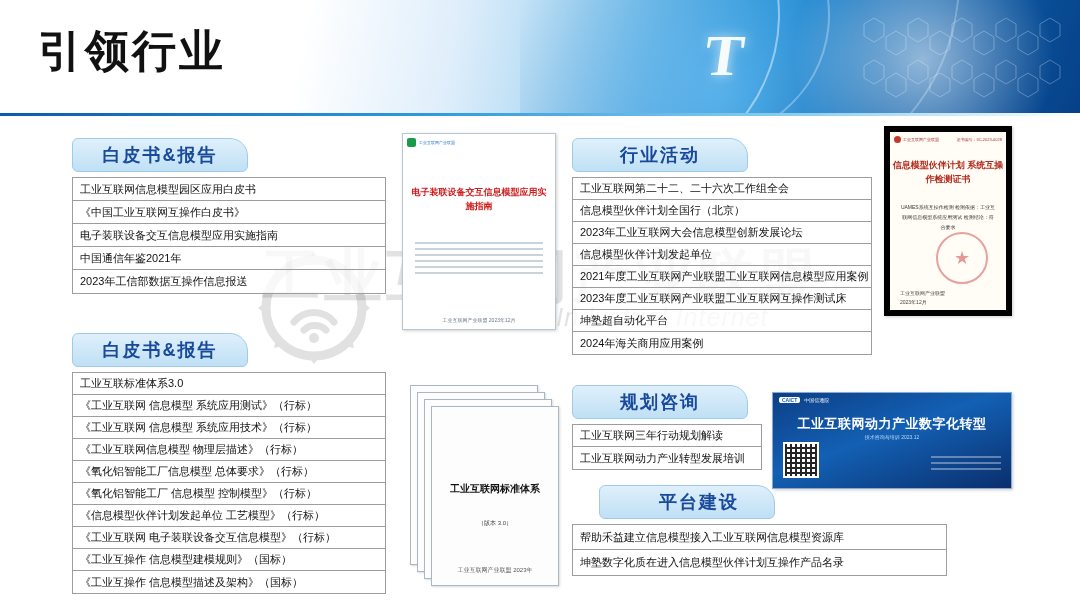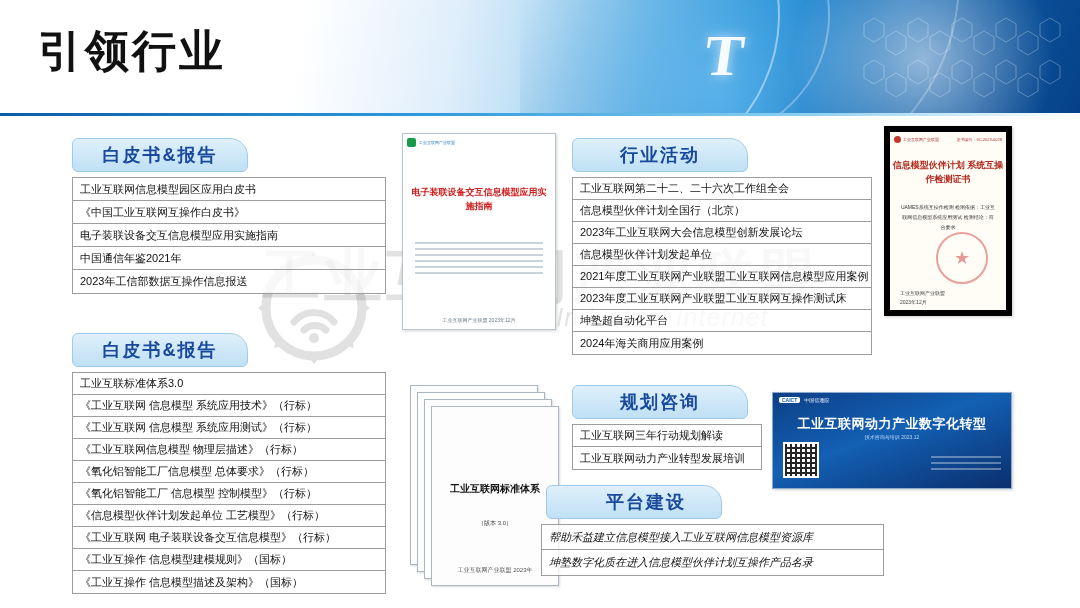--- a/index.html
+++ b/index.html
@@ -287,22 +287,22 @@
     <div class="row" style="height:23px;">中国通信年鉴2021年</div>
     <div class="row" style="height:23px;">2023年工信部数据互操作信息报送</div>
   </div>
 
   <div class="sec-tab" style="left:72px; top:333px; width:176px;">
     <span>白皮书&amp;报告</span>
   </div>
 
   <div class="lt" style="left:72px; top:372px; width:314px;">
     <div class="row" style="height:22px;">工业互联标准体系3.0</div>
+    <div class="row" style="height:22px;">《工业互联网 信息模型 系统应用测试》（行标）</div>
     <div class="row" style="height:22px;">《工业互联网 信息模型 系统应用技术》（行标）</div>
-    <div class="row" style="height:22px;">《工业互联网 信息模型 系统应用测试》（行标）</div>
     <div class="row" style="height:22px;">《工业互联网信息模型 物理层描述》（行标）</div>
     <div class="row" style="height:22px;">《氧化铝智能工厂信息模型 总体要求》（行标）</div>
     <div class="row" style="height:22px;">《氧化铝智能工厂 信息模型 控制模型》（行标）</div>
     <div class="row" style="height:22px;">《信息模型伙伴计划发起单位 工艺模型》（行标）</div>
     <div class="row" style="height:22px;">《工业互联网 电子装联设备交互信息模型》（行标）</div>
     <div class="row" style="height:22px;">《工业互操作 信息模型建模规则》（国标）</div>
     <div class="row" style="height:22px;">《工业互操作 信息模型描述及架构》（国标）</div>
   </div>
 
   <div class="doc" style="left:402px; top:133px; width:154px; height:197px;">
@@ -386,22 +386,22 @@
     <div class="poster-qr">
         <div class="qr-grid"></div>
       </div>
     <div class="poster-right-lines">
         <i></i>
         <i></i>
         <i></i>
       </div>
   </div>
 
-  <div class="sec-tab" style="left:546px; top:485px; width:176px;padding-left:24px;">
+  <div class="sec-tab" style="left:599px; top:485px; width:176px;padding-left:24px;">
     <span>平台建设</span>
   </div>
 
-  <div class="lt" style="left:541px; top:524px; width:343px;font-style:italic;">
+  <div class="lt" style="left:572px; top:524px; width:375px;">
     <div class="row" style="height:25px;">帮助禾益建立信息模型接入工业互联网信息模型资源库</div>
     <div class="row" style="height:25px;">坤塾数字化质在进入信息模型伙伴计划互操作产品名录</div>
   </div>
 
 </div>
 
 </body></html>

